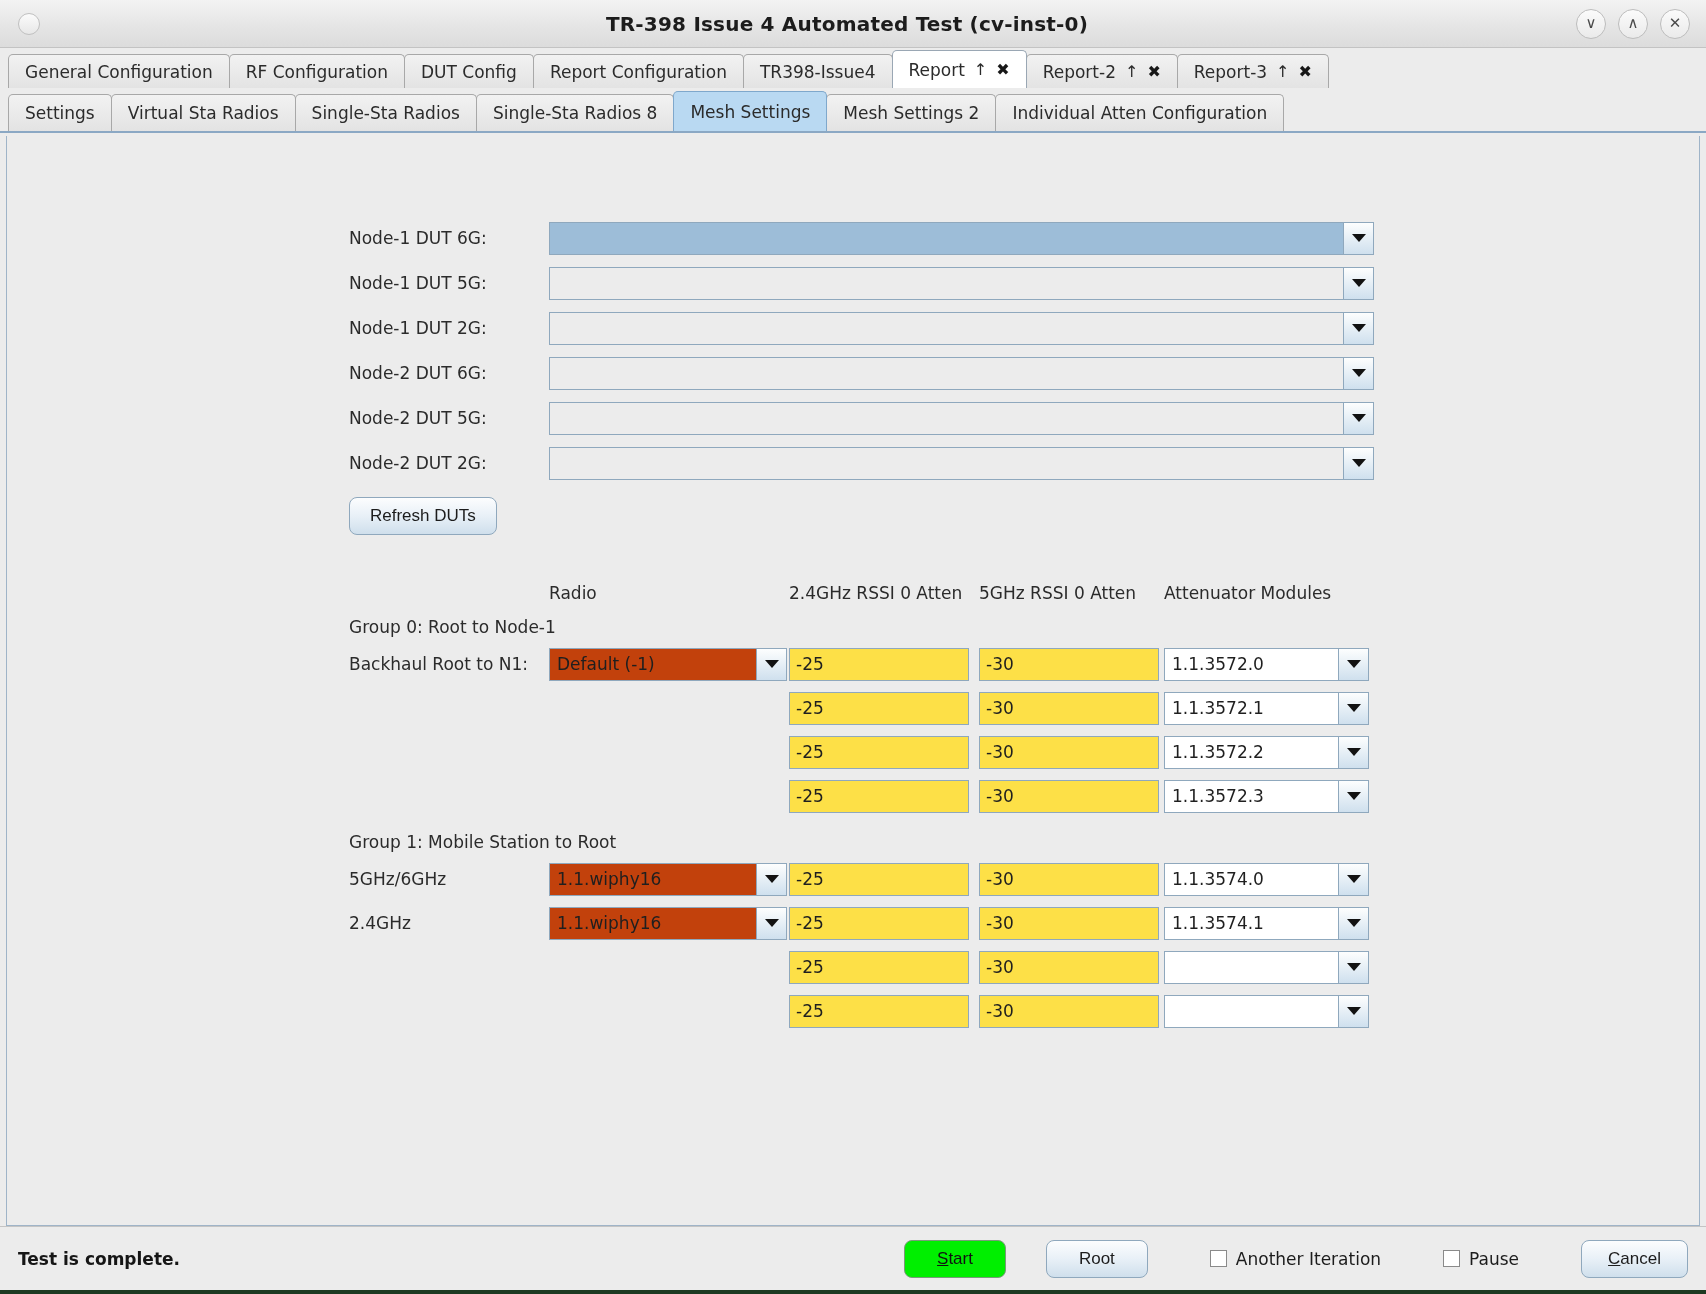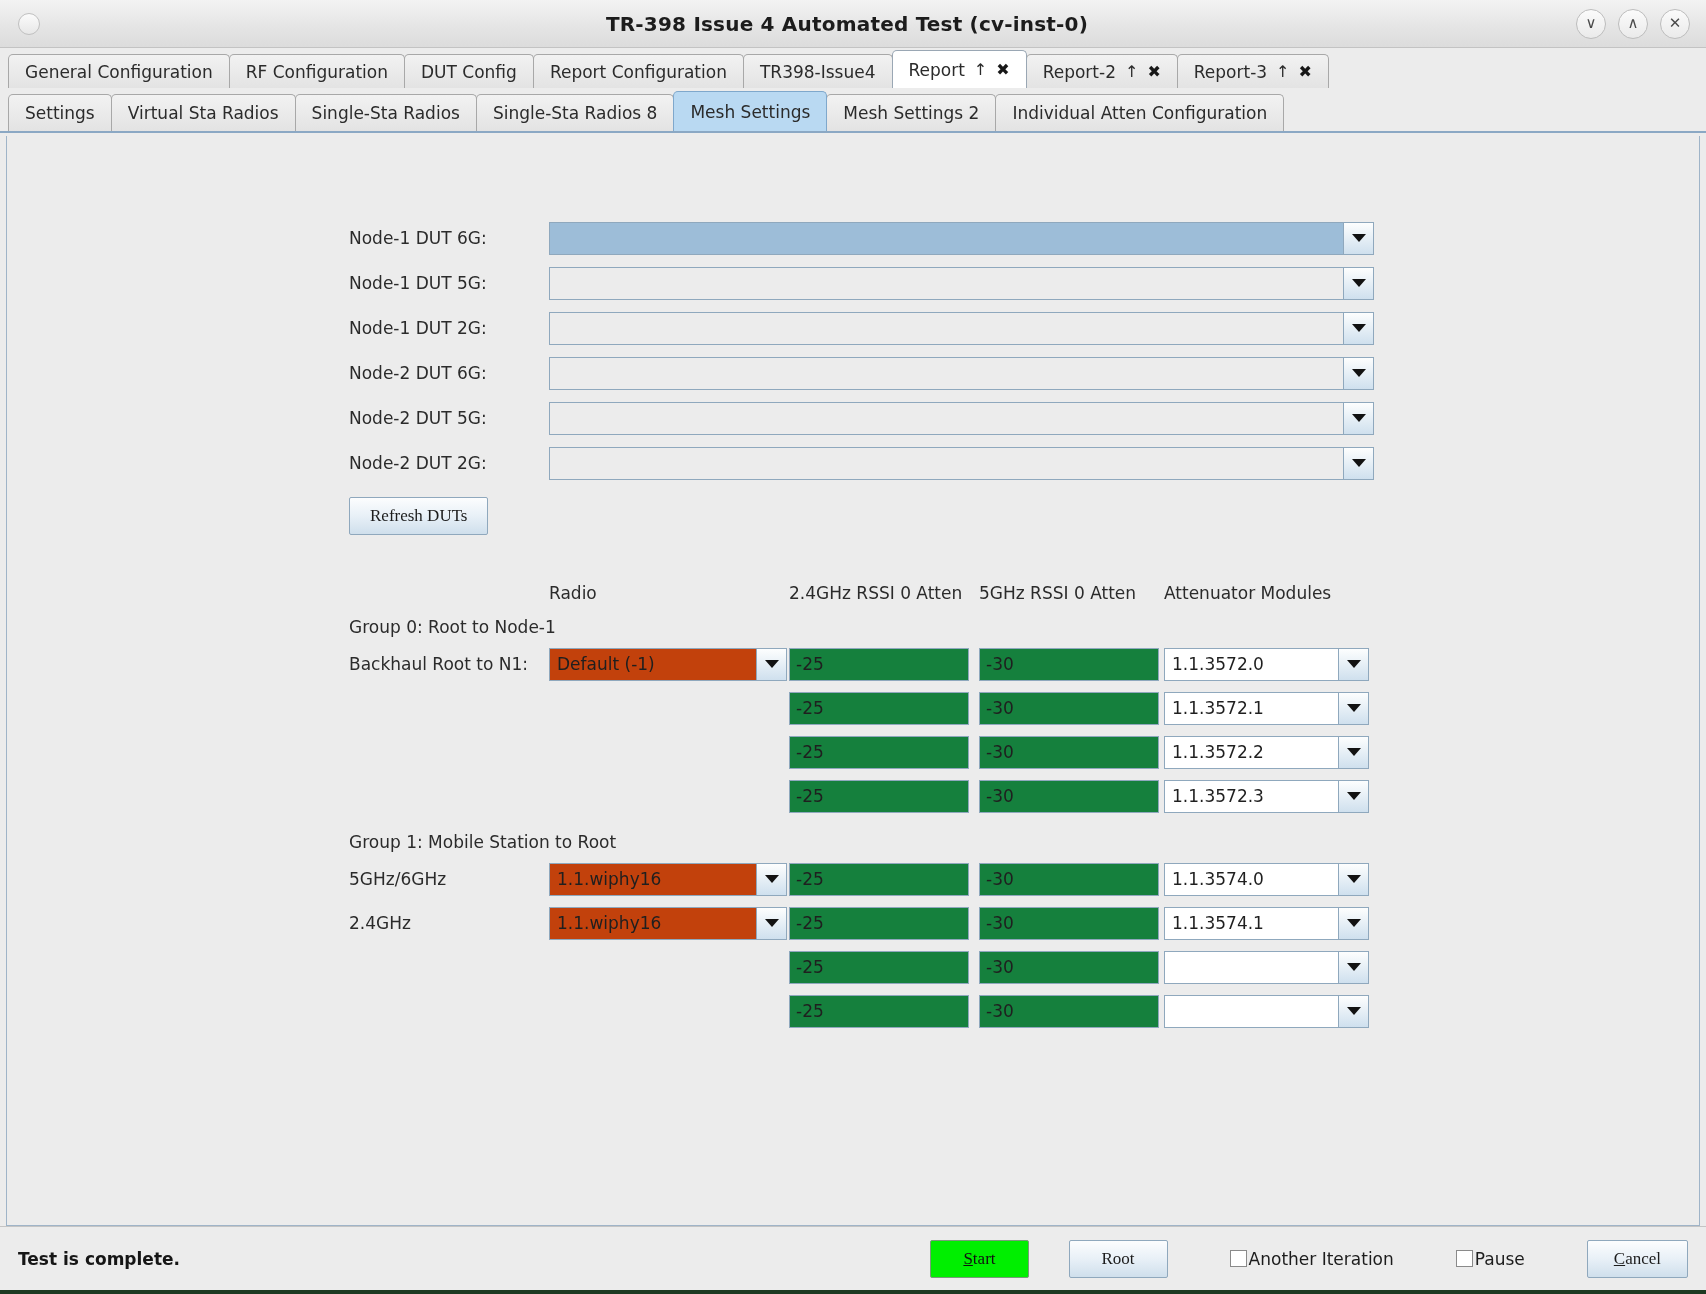--- a/index.html
+++ b/index.html
@@ -136,25 +136,25 @@
   .combo .arrow-btn .caret {
     width: 0; height: 0;
     border-left: 7px solid transparent;
     border-right: 7px solid transparent;
     border-top: 8px solid #121212;
   }
   .dut-combo { width: 825px; }
 
   .refresh-wrap { margin-left: 342px; margin-top: 12px; }
   .btn {
-    font-family: Liberation Serif, serif;
+    font-family: Liberation Sans, sans-serif;
     font-size: 17px; color: #1c1c1c;
     background: linear-gradient(to bottom, #fcfdfe 0%, #e8f0f7 50%, #cfdfec 100%);
     border: 1px solid #8fa8bd;
-    border-radius: 2px;
+    border-radius: 8px;
     padding: 8px 20px;
     cursor: default;
   }
 
   
   .atten-section { margin-top: 42px; }
   .atten-header {
     display: flex; align-items: flex-end;
     font-size: 17px; color: #2b2b2b;
     height: 26px;
@@ -178,21 +178,21 @@
     font-size: 17px; color: #2b2b2b;
   }
   .cell-radio { width: 240px; }
   .cell-radio .combo { width: 238px; }
   .cell-radio .combo .field { background: #c2410c; }
   .cell-24, .cell-5 { width: 190px; }
   .cell-5 { width: 185px; }
   .textbox {
     height: 33px; width: 180px;
     border: 1px solid #8fa8bd;
-    background: #15803d;
+    background: #fde047;
     display: flex; align-items: center;
     padding: 12px 6px;
     font-size: 17px; color: #1f1f1f;
   }
   .cell-mod .combo { width: 205px; }
   .cell-mod .combo .field { background: #ffffff; }
   .spacer-radio { width: 240px; }
 
   
   .statusbar {
@@ -208,21 +208,21 @@
   }
   .sb-spacer { flex: 1 1 auto; }
   .btn-start {
     background: #00ef00;
     border: 1px solid #7a9a7a;
     padding: 8px 32px;
     font-size: 17px; color: #111;
   }
   .btn-skip { padding: 8px 32px; margin-left: 40px; }
   .chk-wrap {
-    display: flex; align-items: center; gap: 2px;
+    display: flex; align-items: center; gap: 9px;
     font-size: 17px; color: #1c1c1c;
     margin-left: 62px;
   }
   .chk {
     width: 17px; height: 17px;
     border: 1px solid #8a8a8a;
     background: #ffffff;
   }
   .btn-cancel { padding: 8px 26px; margin-left: 62px; }
   .u { text-decoration: underline; }

